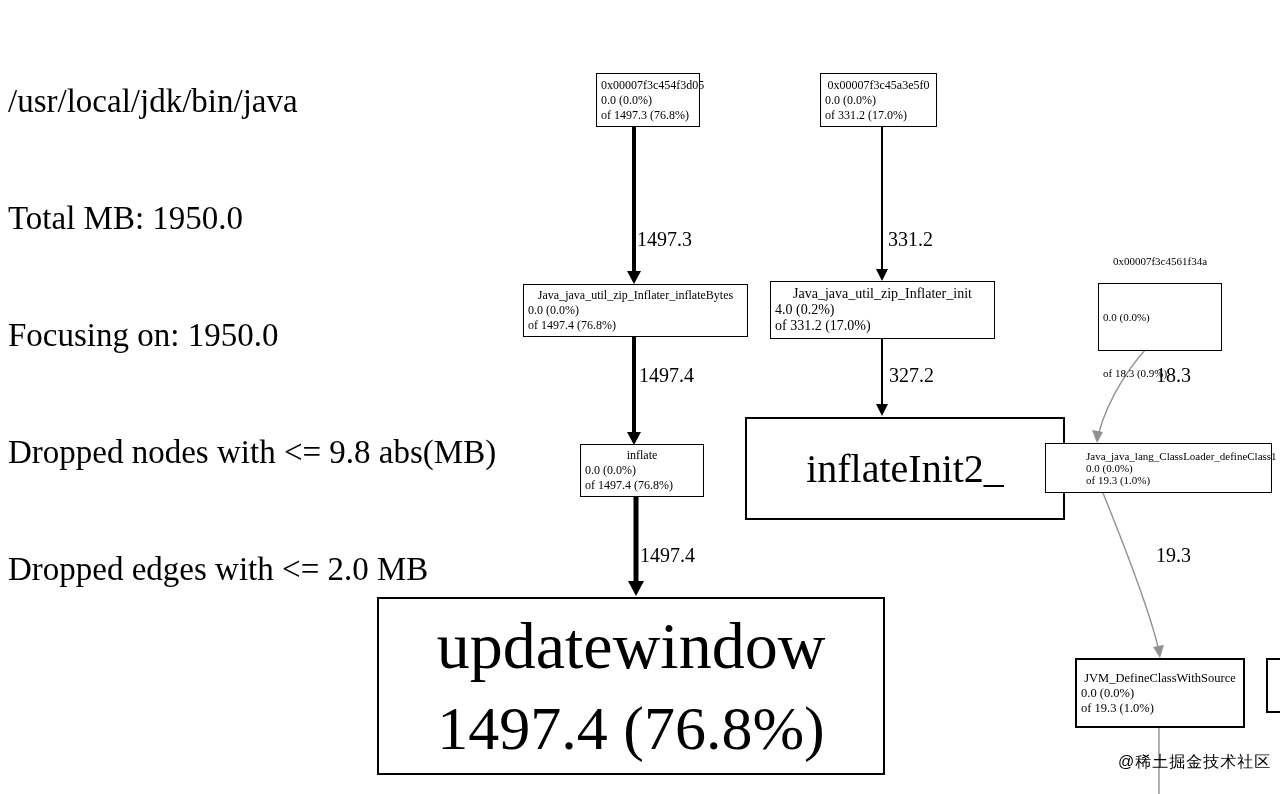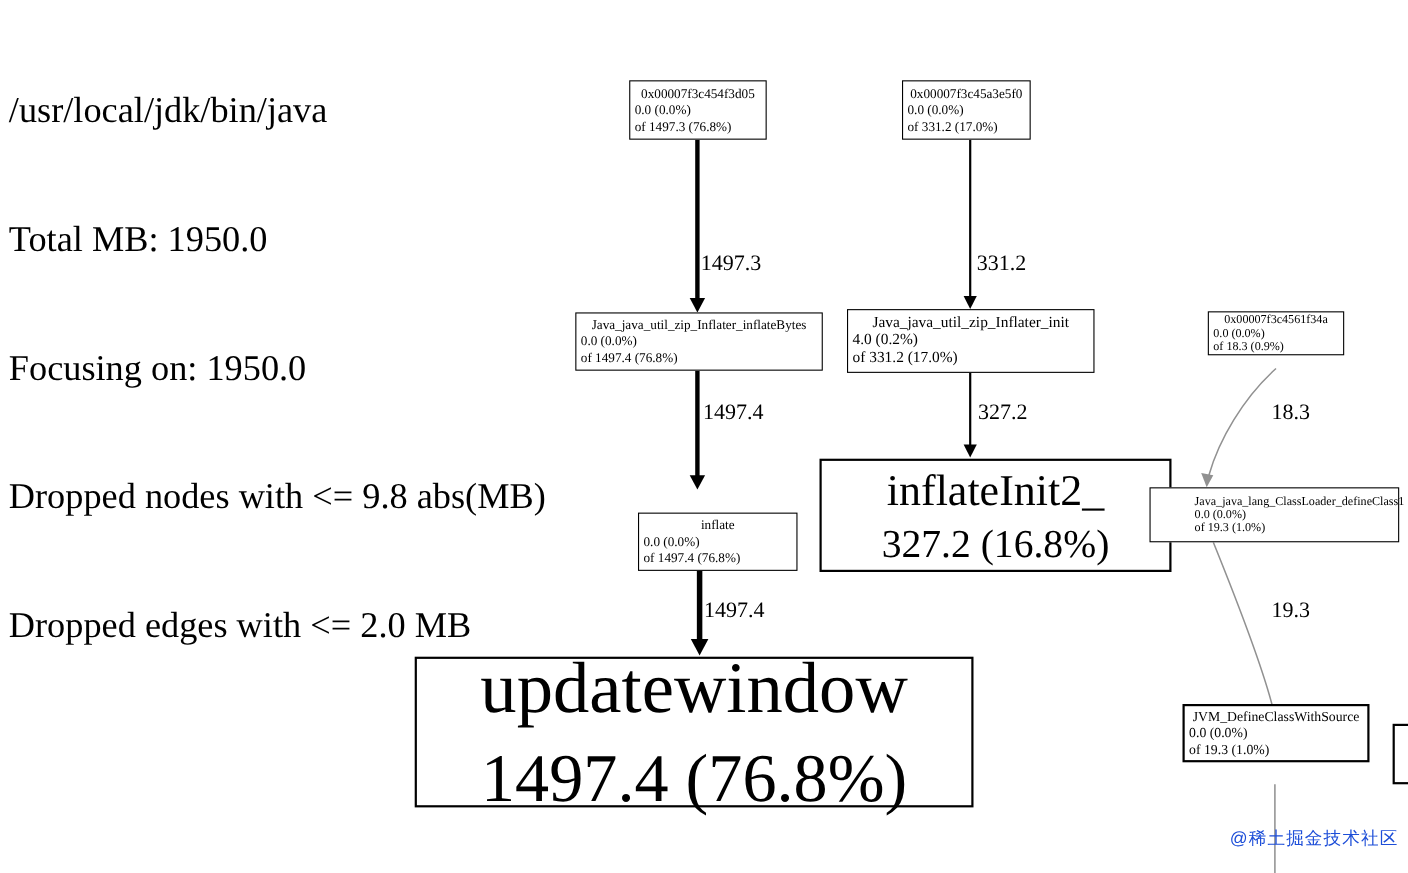--- a/index.html
+++ b/index.html
@@ -11,36 +11,36 @@
   .node{
     position:absolute;background:#fff;border:1.5px solid #000;box-sizing:border-box;
     display:flex;flex-direction:column;justify-content:center;padding:1px 4px;
   }
   .node .nm{text-align:center;white-space:nowrap;}
   .node .fl,.node .cm{text-align:left;white-space:nowrap;}
   .node.big .nm,.node.big .vl{text-align:center;white-space:nowrap;}
   .edge-label{position:absolute;font-size:20px;white-space:nowrap;}
   #edges{position:absolute;left:0;top:0;}
   .wm{position:absolute;left:1118px;top:752px;font-size:16px;letter-spacing:1px;
-      color:#1d4ed8;font-family:"Liberation Sans","DejaVu Sans",sans-serif;}
+      color:#000000;font-family:"Liberation Sans","DejaVu Sans",sans-serif;}
   
-  #n0{left:572px;top:73px;width:125px;height:54px;font-size:12px;}
+  #n0{left:596px;top:73px;width:104px;height:54px;font-size:12px;}
   #n1{left:820px;top:73px;width:117px;height:54px;font-size:12px;}
   #n2{left:523px;top:284px;width:225px;height:53px;font-size:12px;}
   #n3{left:770px;top:281px;width:225px;height:58px;font-size:14px;}
-  #n4{left:1098px;top:283px;width:124px;height:40px;font-size:11px;}
-  #n5{left:580px;top:444px;width:145px;height:53px;font-size:12px;margin-top:22px;}
+  #n4{left:1098px;top:283px;width:124px;height:68px;font-size:11px;gap:44px;}
+  #n5{left:580px;top:444px;width:124px;height:53px;font-size:12px;}
   #n6{left:745px;top:417px;width:320px;height:103px;border-width:2px;}
   #n6 .nm{font-size:40px;line-height:50px;}
   #n6 .vl{font-size:36px;line-height:46px;}
   #n7{left:1045px;top:443px;width:227px;height:50px;font-size:11px;padding-left:40px;}
-  #n8{left:377px;top:597px;width:508px;height:137px;border-width:2px;}
+  #n8{left:377px;top:597px;width:508px;height:178px;border-width:2px;}
   #n8 .nm{font-size:66px;line-height:84px;}
   #n8 .vl{font-size:62px;line-height:80px;}
-  #n9{left:1075px;top:640px;width:170px;height:53px;border-width:2px;font-size:12.5px;}
+  #n9{left:1075px;top:658px;width:170px;height:70px;border-width:2px;font-size:12.5px;}
   #n10{left:1266px;top:658px;width:60px;height:55px;border-width:2px;}
   
   #l0{left:637px;top:228px;}
   #l1{left:888px;top:228px;}
   #l2{left:639px;top:364px;}
   #l3{left:889px;top:364px;}
   #l4{left:1156px;top:364px;}
   #l5{left:640px;top:544px;}
   #l6{left:1156px;top:544px;}
 </style>
@@ -106,21 +106,20 @@
   <div class="fl">0.0 (0.0%)</div>
   <div class="cm">of 18.3 (0.9%)</div>
 </div>
 <div class="node" id="n5">
   <div class="nm">inflate</div>
   <div class="fl">0.0 (0.0%)</div>
   <div class="cm">of 1497.4 (76.8%)</div>
 </div>
 <div class="node big" id="n6">
   <div class="nm">inflateInit2_</div>
-  <div class="vl">327.2 (16.8%)</div>
 </div>
 <div class="node" id="n7">
   <div class="nm">Java_java_lang_ClassLoader_defineClass1</div>
   <div class="fl">0.0 (0.0%)</div>
   <div class="cm">of 19.3 (1.0%)</div>
 </div>
 <div class="node big" id="n8">
   <div class="nm">updatewindow</div>
   <div class="vl">1497.4 (76.8%)</div>
 </div>

